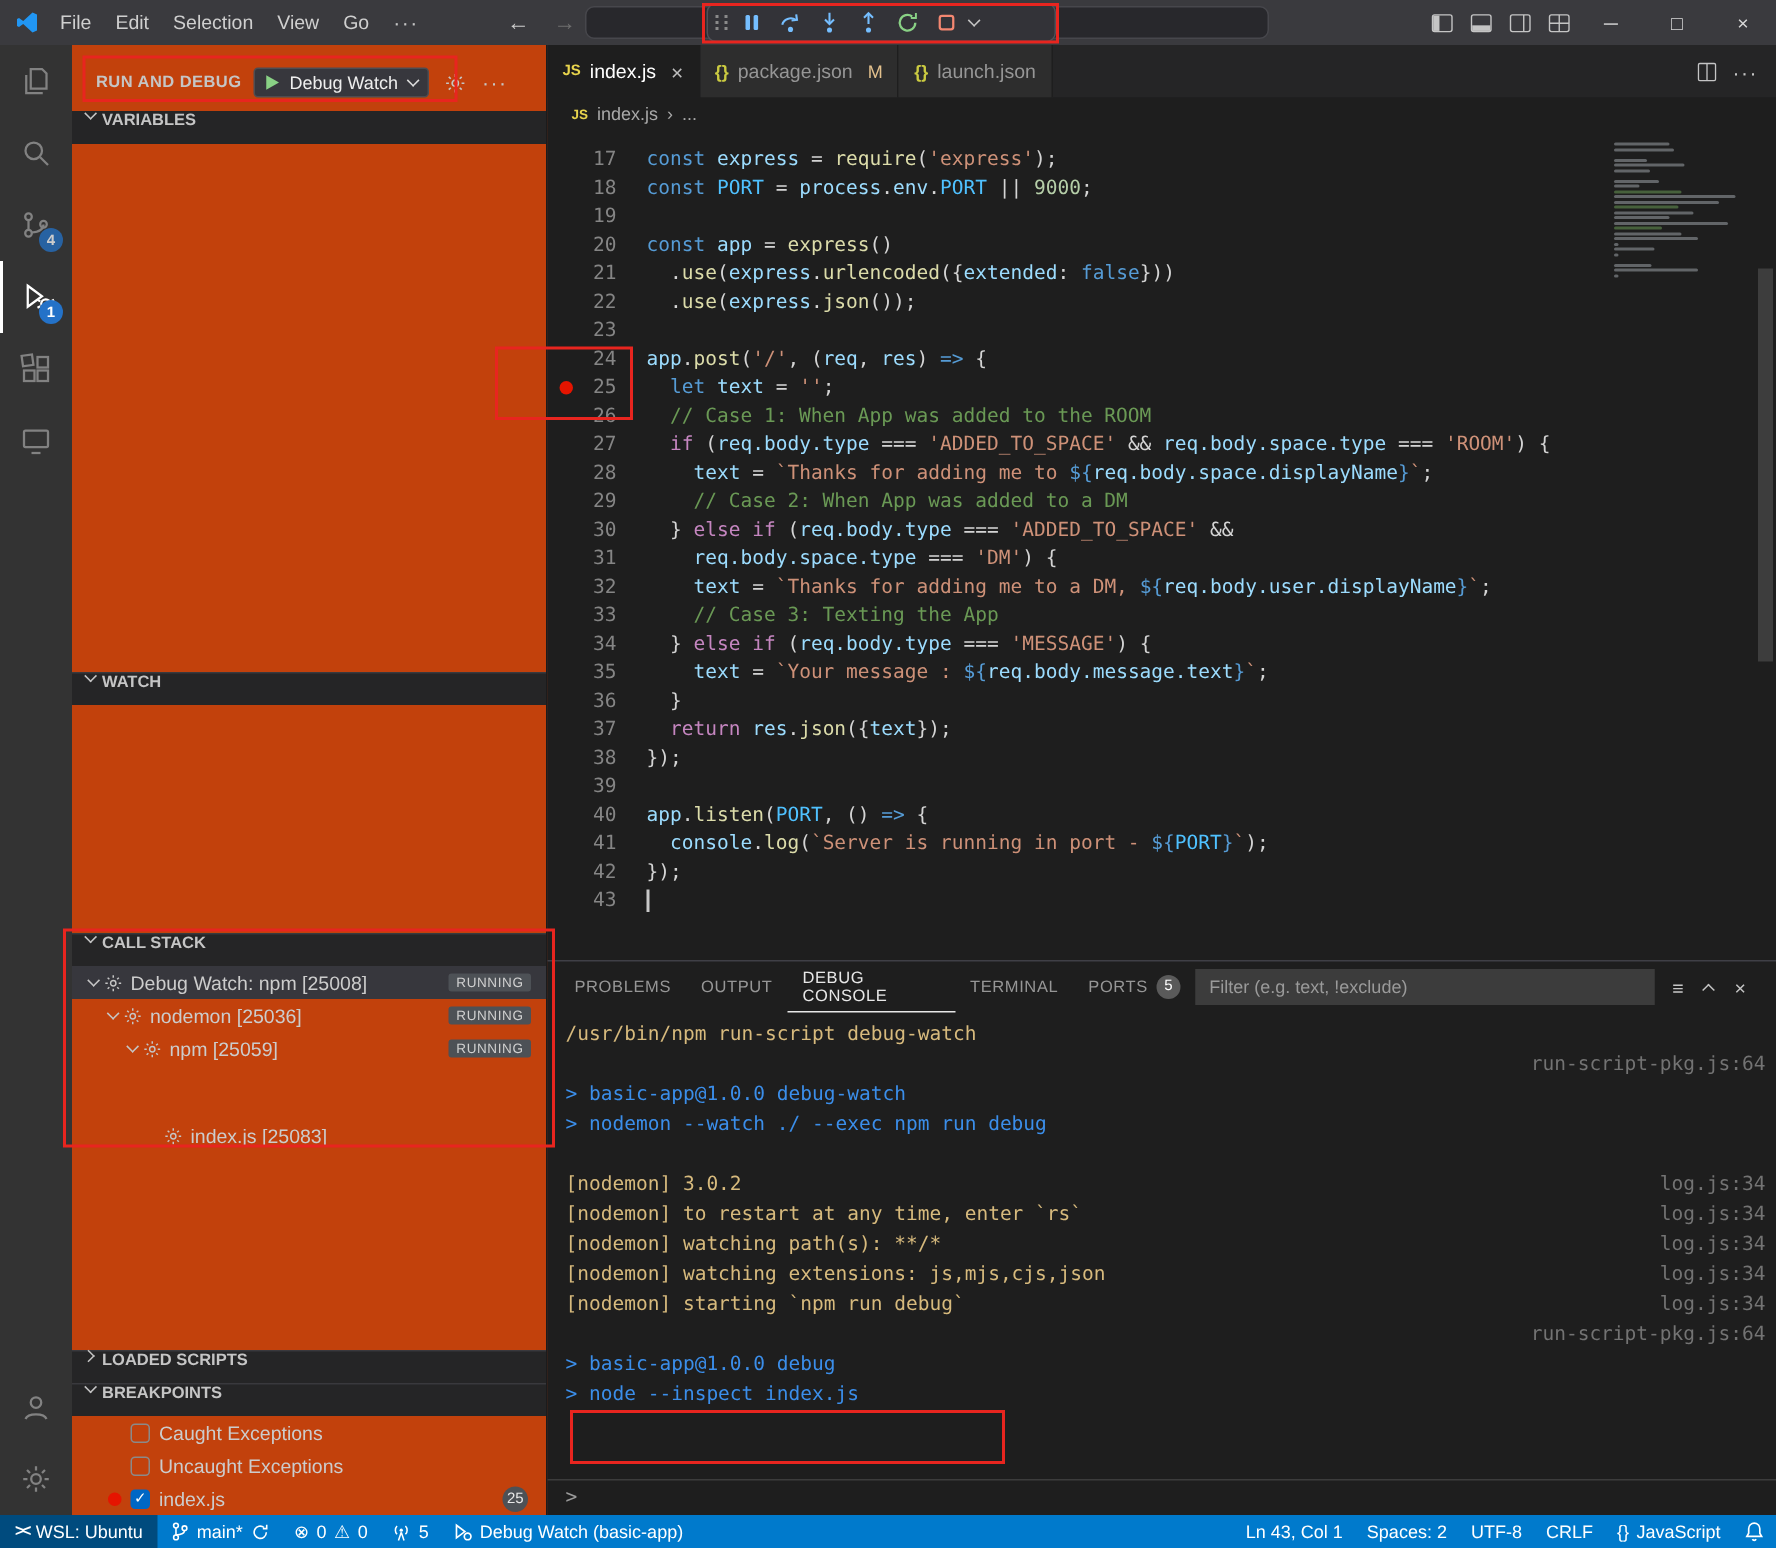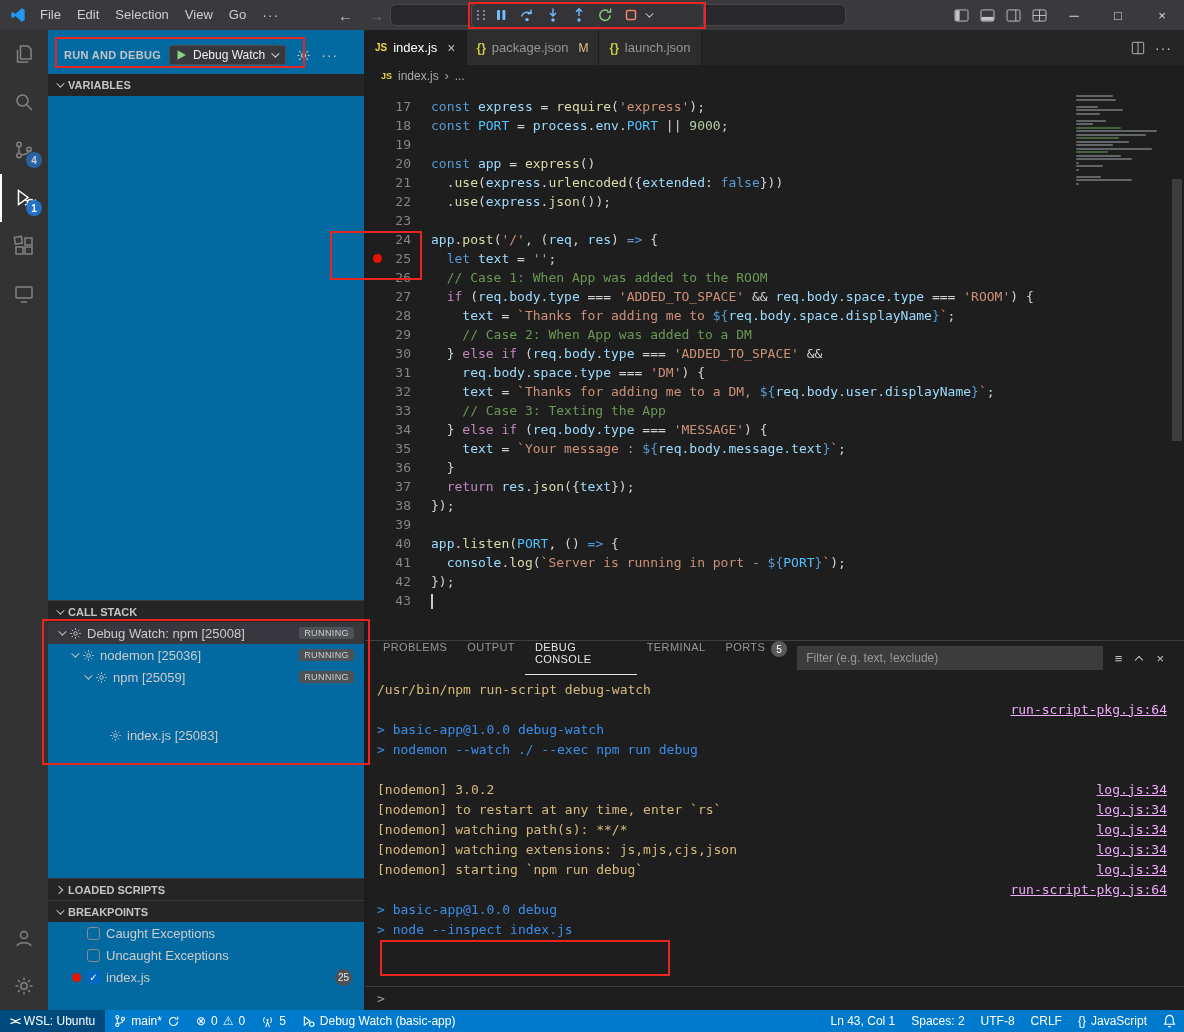--- a/index.html
+++ b/index.html
@@ -21,27 +21,27 @@
 .layicon{width:26px;height:30px;display:flex;align-items:center;justify-content:center}
 .wbtn{width:44px;height:30px;display:flex;align-items:center;justify-content:center;font-size:13px;color:#d8d8d8}
 
 .main{display:flex;height:980px}
 .activitybar{width:48px;background:#333333;display:flex;flex-direction:column;align-items:center}
 .ab-item{width:48px;height:48px;display:flex;align-items:center;justify-content:center;position:relative;opacity:.75}
 .ab-item.active{opacity:1;border-left:2px solid #fff}
 .ab-badge{position:absolute;right:6px;bottom:6px;min-width:16px;height:16px;border-radius:9px;background:#2472c8;color:#fff;font-size:10px;display:flex;align-items:center;justify-content:center;padding:0 3px;font-weight:700}
 .ab-bottom{margin-top:auto}
 
-.sidebar{width:317px;background:#0369a1;display:flex;flex-direction:column;overflow:hidden;border-right:1px solid #1b1b1c}
+.sidebar{width:317px;background:#c2410c;display:flex;flex-direction:column;overflow:hidden;border-right:1px solid #1b1b1c}
 .sb-header{height:44px;display:flex;align-items:center;gap:8px;padding:6px 8px 0 16px}
 .sb-title{font-size:11px;font-weight:700;color:#c5c5c5;letter-spacing:.3px;white-space:nowrap}
 .cfg{display:flex;align-items:center;gap:6px;background:#37373d;border:1px solid #4d4d52;border-radius:3px;padding:2px 8px 2px 6px;color:#eee;font-size:12px;white-space:nowrap}
 .hicon{color:#c5c5c5;display:flex;align-items:center;margin-left:2px}
 .more-dots{font-size:14px;letter-spacing:1px;color:#c5c5c5}
-.sect-h{height:22px;display:flex;align-items:center;gap:6px;padding-left:8px;font-size:11px;font-weight:700;color:#c5c5c5;border-top:1px solid #39393d;background:#252526}
+.sect-h{height:22px;display:flex;gap:6px;padding-left:8px;font-size:11px;font-weight:700;color:#c5c5c5;border-top:1px solid #39393d;background:#252526}
 .sect-body{overflow:hidden}
 .chv{display:inline-block;width:6px;height:6px;border-right:1.3px solid #c5c5c5;border-bottom:1.3px solid #c5c5c5}
 .chv.down{transform:rotate(45deg) translateY(-2px)}
 .chv.right{transform:rotate(-45deg)}
 .chv.up{transform:rotate(225deg)}
 .chv-spacer{display:inline-block;width:7px}
 .csrow{height:22px;display:flex;align-items:center;gap:5px;font-size:13px;color:#ccc;white-space:nowrap}
 .csrow.sel{background:#37373d}
 .csicon{display:flex;align-items:center}
 .runbadge{font-size:9px;background:#4d5156;color:#d0d0d0;border-radius:2px;padding:1px 5px;margin-right:10px;letter-spacing:.4px}
@@ -72,31 +72,31 @@
 .ltext{white-space:pre}
 .caret{display:inline-block;width:1.5px;height:15px;background:#c8c8c8;vertical-align:middle}
 .tk-k{color:#569cd6}.tk-c{color:#c586c0}.tk-s{color:#ce9178}.tk-v{color:#9cdcfe}.tk-cv{color:#4fc1ff}
 .tk-f{color:#dcdcaa}.tk-n{color:#b5cea8}.tk-m{color:#6a9955}.tk-p{color:#d4d4d4}.tk-e{color:#569cd6}
 .minimap{position:absolute;right:16px;top:8px;width:92px;display:flex;flex-direction:column;gap:1.5px}
 .mbar{height:2px;border-radius:1px;opacity:.55}
 .vscroll{position:absolute;right:2px;top:92px;width:10px;height:262px;background:rgba(121,121,121,.35)}
 
 .panel{height:370px;border-top:1px solid #3f3f46;background:#1e1e1e;display:flex;flex-direction:column}
 .paneltabs{height:34px;display:flex;align-items:center;padding:0 8px}
-.ptab{display:flex;align-items:flex-start;gap:6px;padding:0 10px;height:100%;font-size:11px;letter-spacing:.4px;color:#969696;border-bottom:1px solid transparent}
+.ptab{display:flex;align-items:center;gap:6px;padding:0 10px;height:100%;font-size:11px;letter-spacing:.4px;color:#969696;border-bottom:1px solid transparent}
 .ptab.active{color:#e7e7e7;border-bottom:1px solid #e7e7e7}
 .pbadge{min-width:16px;height:16px;border-radius:9px;background:#5a5a5a;color:#fff;font-size:10px;display:flex;align-items:center;justify-content:center}
 .pfilter{margin-left:auto;width:312px;height:24px;background:#3c3c3c;border:1px solid #3c3c3c;color:#ddd;font-size:12px;padding:0 8px;font-family:"Liberation Sans",sans-serif}
 .pfilter::placeholder{color:#9a9a9a}
 .panel-icons{display:flex;align-items:center;gap:14px;padding:0 12px;color:#c5c5c5}
 .console{flex:1;padding:4px 0 0 12px;font-family:"DejaVu Sans Mono",monospace;font-size:13px;overflow:hidden}
 .crow{height:20px;display:flex;align-items:center}
 .ct{white-space:pre}
 .c-y{color:#d7ba7d}.c-b{color:#3b8eea}
-.lnk{color:#f0abfc;text-decoration:underline;margin-right:17px;cursor:pointer}
+.lnk{color:#737373;margin-right:7px;cursor:pointer}
 .promptrow{height:24px;border-top:1px solid #3c3c3c;display:flex;align-items:center;padding-left:12px;color:#9a9a9a;font-family:"DejaVu Sans Mono",monospace}
 
 .statusbar{height:22px;background:#007acc;display:flex;align-items:center;color:#fff;font-size:12px}
 .ss{display:flex;align-items:center;gap:5px;padding:0 8px;height:100%;white-space:nowrap}
 .ss.remote{background:rgba(0,0,0,.38);padding:0 10px;font-weight:400}
 .ricon{font-weight:700;letter-spacing:-2px;font-size:11px}
 .sic{font-size:12px;line-height:1}
 
 .annotations{position:absolute;inset:0;pointer-events:none;z-index:50}
 .annot{position:absolute;border:2px solid #e8251f}
@@ -282,20 +282,24 @@
         </span>
         <span class="hicon more-dots">···</span>
       </div>
 
       <div class="sect-h" style="border-top:none">
         <span class="chv down"></span>
         <span>VARIABLES</span>
       </div>
       <div class="sect-body" style="height:352px"></div>
 
+      <div class="sect-h">
+        <span class="chv down"></span>
+        <span>WATCH</span>
+      </div>
       <div class="sect-body" style="height:152px"></div>
 
       <div class="sect-h">
         <span class="chv down"></span>
         <span>CALL STACK</span>
       </div>
       <div class="sect-body" style="height:256px">
           <div class="csrow sel" style="padding-left: 10px;">
             <span class="chv down"></span>
             <span class="csicon">

